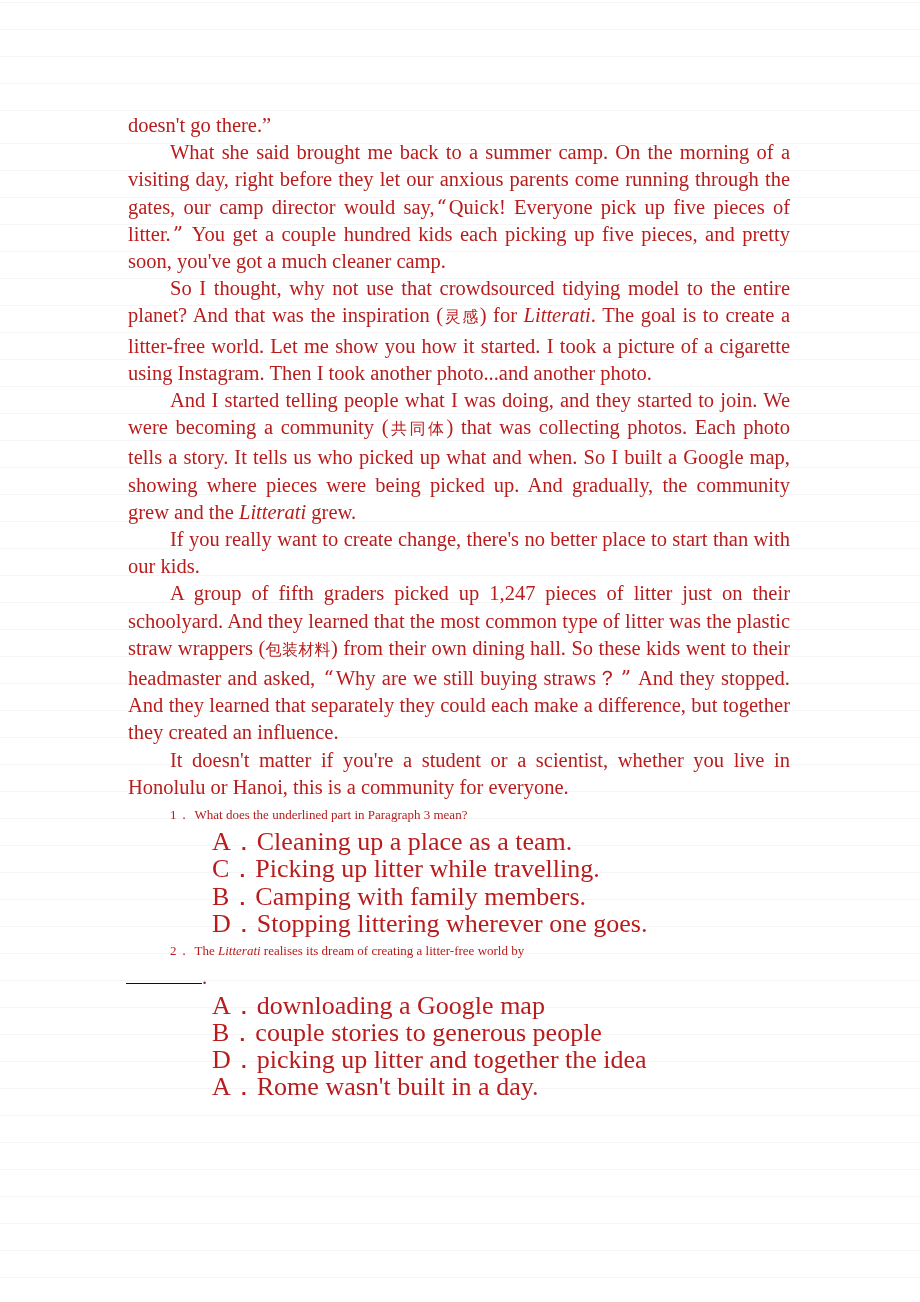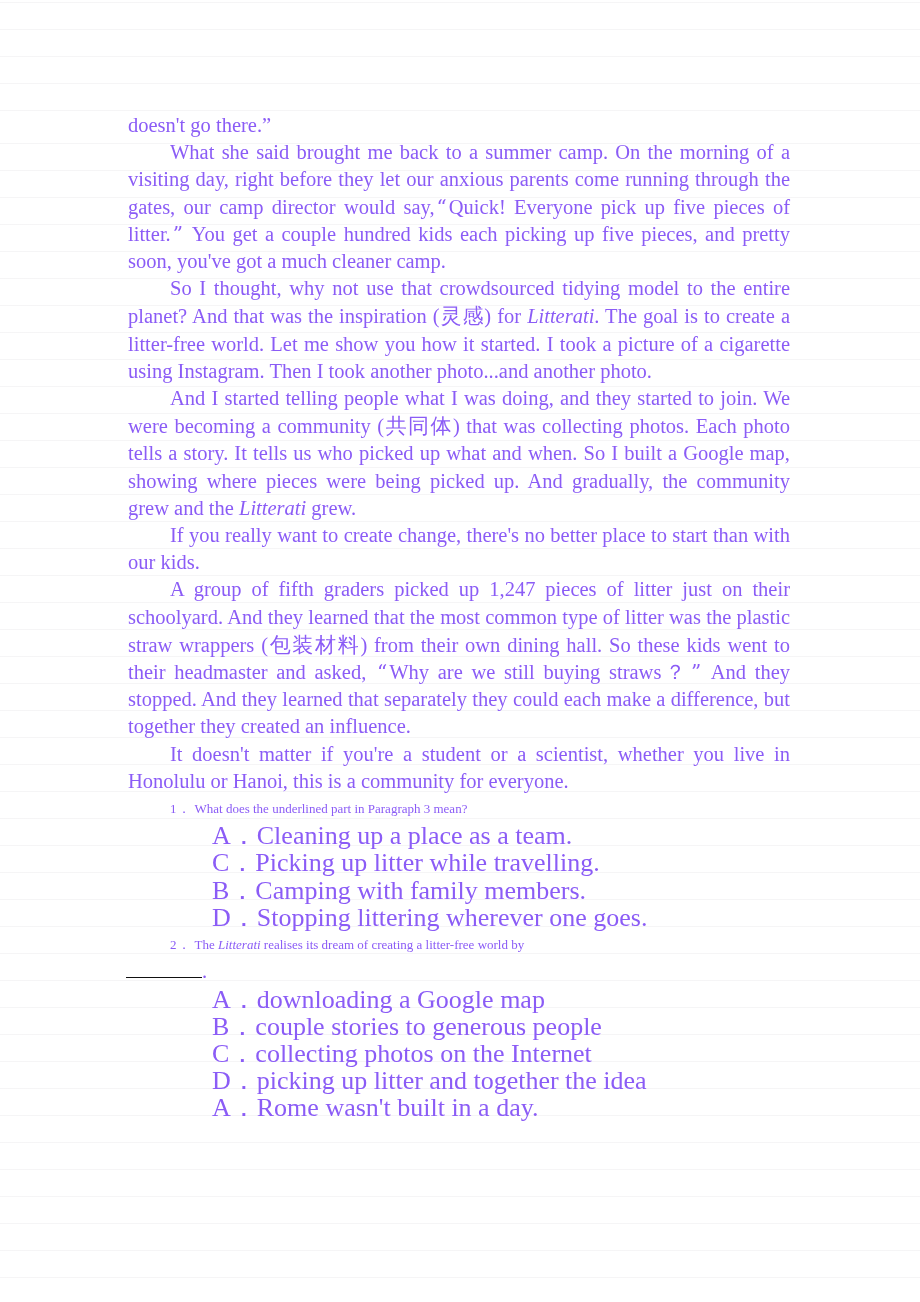--- a/index.html
+++ b/index.html
@@ -7,21 +7,21 @@
     padding: 0;
     background: #ffffff;
   }
   .page {
     position: relative;
     width: 920px;
     height: 1302px;
     background: #ffffff;
     overflow: hidden;
     font-family: "Liberation Serif", "DejaVu Serif", serif;
-    color: #8b5cf6;
+    color: #b91c1c;
   }
   
   .scan-lines {
     position: absolute;
     left: 0; top: 0;
     width: 920px; height: 1302px;
     pointer-events: none;
     background-image: repeating-linear-gradient(
       to bottom,
       rgba(170,170,175,0.00) 0px,
@@ -56,22 +56,22 @@
   p.lastline-left {
     text-align-last: left;
   }
   .it {
     font-style: italic;
   }
   .ul-phrase {
     text-underline-offset: 2px;
   }
   .cjk {
-    font-family: Liberation Sans, sans-serif;
-    font-size: 21px;
+    font-family: Liberation Mono, monospace;
+    font-size: 16px;
   }
   .quote-open, .quote-close {
     font-family: "DejaVu Serif", serif;
     font-size: 20px;
     padding: 0 2px;
   }
   
   .q-line {
     margin: 0;
     font-size: 13px;
@@ -138,20 +138,19 @@
     <p class="opt-line"><span class="opt-label"><span>C</span><span>．</span></span><span>Picking up litter while travelling.</span></p>
     <p class="opt-line"><span class="opt-label"><span>B</span><span>．</span></span><span>Camping with family members.</span></p>
     <p class="opt-line"><span class="opt-label"><span>D</span><span>．</span></span><span>Stopping littering wherever one goes.</span></p>
 
     <p class="q-line"><span class="numsp">2</span><span class="numsp">．</span> <span>The </span><span class="it">Litterati</span><span> realises its dream of creating a litter-free world by</span></p>
 
     <p class="blank-line-wrap"><span class="blank-rule"></span><span>.</span></p>
 
     <p class="opt-line"><span class="opt-label"><span>A</span><span>．</span></span><span>downloading a Google map</span></p>
     <p class="opt-line"><span class="opt-label"><span>B</span><span>．</span></span><span>couple stories to generous people</span></p>
-    <p class="opt-line"><span class="opt-label"><span>C</span><span>．</span></span><span>collecting photos on the Internet</span></p>
     <p class="opt-line"><span class="opt-label"><span>D</span><span>．</span></span><span>picking up litter and together the idea</span></p>
 
 
     <p class="opt-line"><span class="opt-label"><span>A</span><span>．</span></span><span>Rome wasn't built in a day.</span></p>
 
   </div>
 </div>
 
 </body></html>

